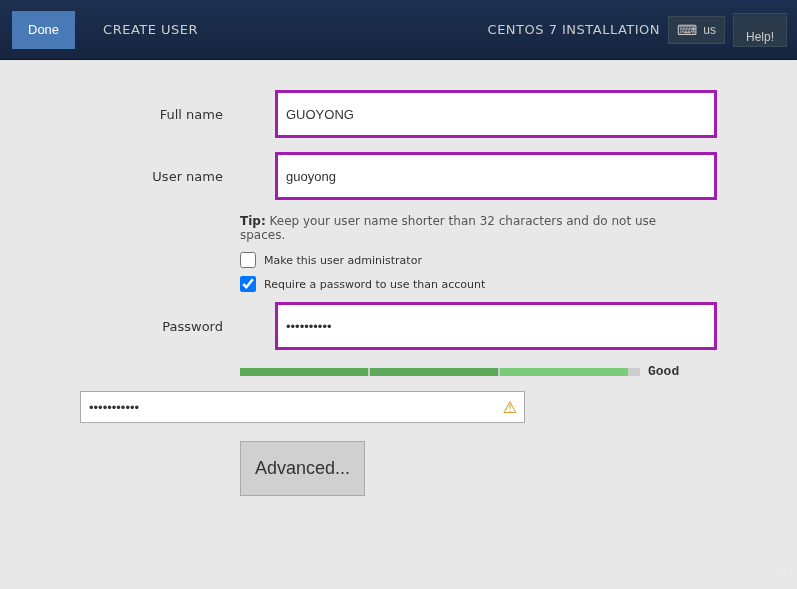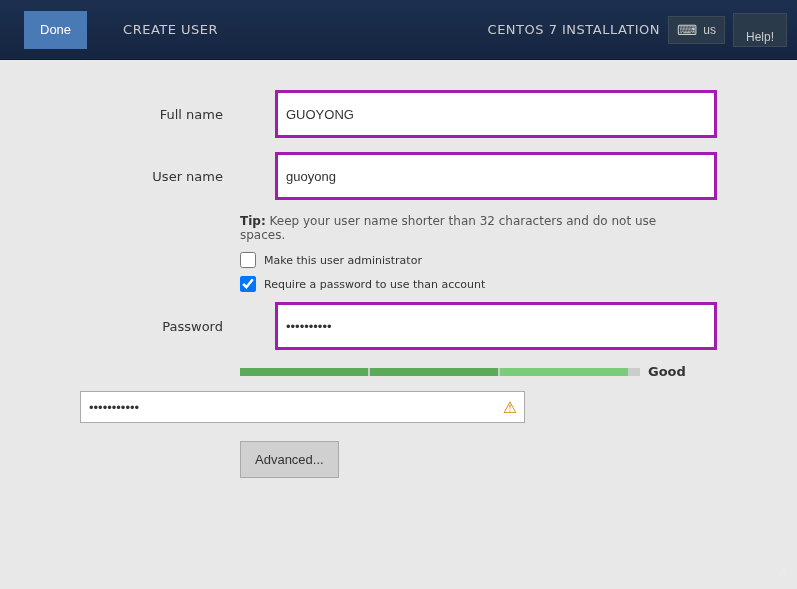--- a/index.html
+++ b/index.html
@@ -20,22 +20,22 @@
       justify-content: space-between;
       height: 60px;
       background: linear-gradient(180deg, #1c3050 0%, #162540 100%);
       border-bottom: 1px solid #0a1a2a;
       padding: 0 10px 0 0;
     }
 
     .header-left {
       display: flex;
       align-items: center;
-      gap: 20px;
-      padding-left: 16px;
+      gap: 12px;
+      padding-left: 4px;
     }
 
     .page-title {
       color: #ccc;
       font-size: 13px;
       font-weight: normal;
       letter-spacing: 0.5px;
       padding-left: 8px;
     }
 
@@ -161,20 +161,21 @@
       color: #333;
     }
 
     
     .strength-row {
       display: flex;
       align-items: center;
       margin-left: 160px;
       margin-bottom: 12px;
       gap: 8px;
+      font-family: Liberation Mono, monospace;
     }
 
     .strength-bar-container {
       width: 400px;
       height: 8px;
       background: #ccc;
       display: flex;
       gap: 2px;
     }
 
@@ -211,22 +212,22 @@
       top: 50%;
       transform: translateY(-50%);
       color: #cc8800;
       font-size: 16px;
     }
 
     .advanced-button {
       background: #d0d0d0;
       border: 1px solid #aaa;
       color: #333;
-      padding: 10px 14px;
-      font-size: 13px;
+      padding: 16px 14px;
+      font-size: 18px;
       cursor: pointer;
       margin-left: 160px;
       margin-top: 4px;
     }
 
     
     .watermark {
       position: absolute;
       bottom: 10px;
       right: 10px;

